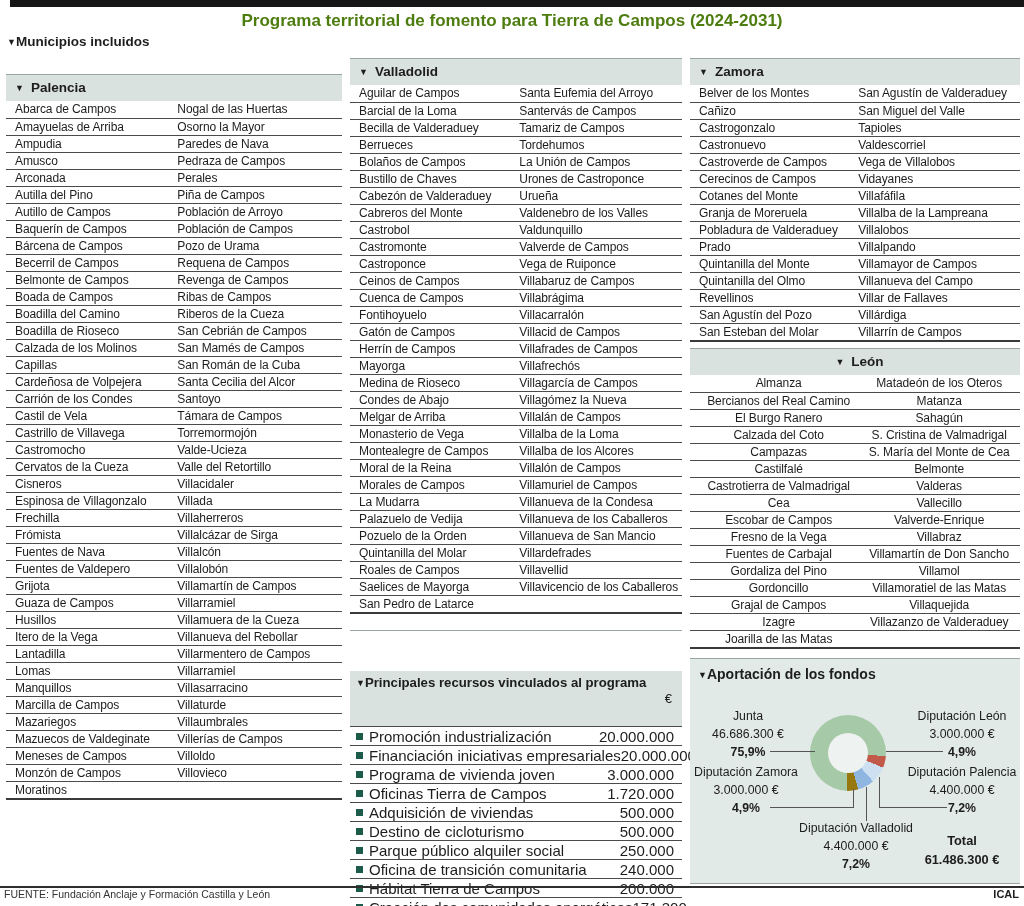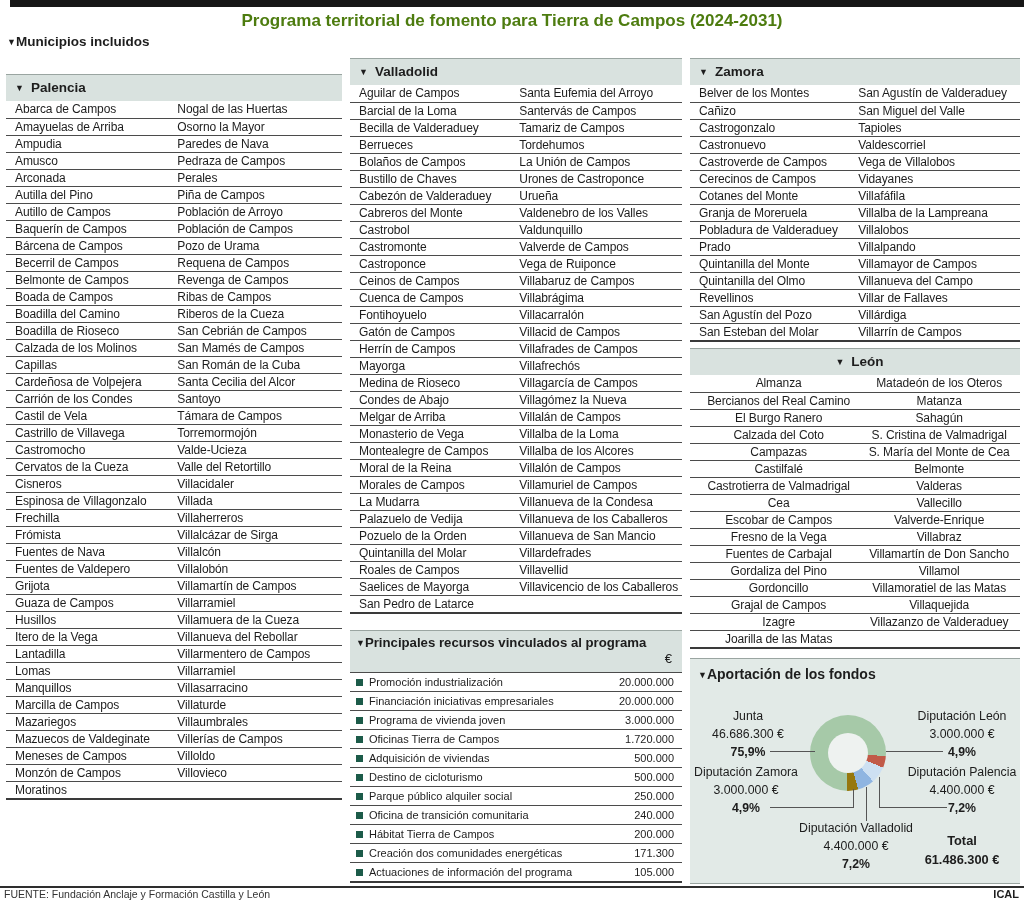--- a/index.html
+++ b/index.html
@@ -13,25 +13,25 @@
   .panel{position:absolute;background:#fff;border-top:1px solid #9aa5a1;border-bottom:2px solid #3a3a3a;}
   .panel-header{background:#d9e2df;font-weight:bold;font-size:13.5px;height:26px;line-height:26px;
                 padding-left:9px;white-space:nowrap;}
   .panel-header .tri{margin-right:7px;}
   .mrow{display:flex;height:17px;box-sizing:border-box;border-top:1px solid #4b4b4b;
         line-height:16px;font-size:12px;letter-spacing:-0.1px;white-space:nowrap;}
   .mrow:first-child{border-top:none;line-height:17px;}
   .mcell:first-child{width:51%;padding-left:9px;box-sizing:border-box;}
   .mcell:last-child{flex:1;}
   
-  .res-head{background:#d9e2df;padding:4px 8px 3px 6px;}
+  .res-head{background:#d9e2df;padding:4px 8px 17px 6px;margin-top:40px;}
   .res-title{font-weight:bold;font-size:13.2px;white-space:nowrap;}
   .res-cur{text-align:right;font-size:13px;padding:1px 2px 3px 0;}
   .res-row{display:flex;align-items:center;height:19px;box-sizing:border-box;
-           border-top:1px solid #4b4b4b;font-size:11px;padding:0 8px 0 6px;background:#fff;}
+           border-top:1px solid #4b4b4b;font-size:15px;padding:0 8px 0 6px;background:#fff;}
   .bullet{width:7px;height:7px;margin-right:6px;flex:0 0 auto;}
   .res-label{flex:1;white-space:nowrap;}
   .res-value{text-align:center;white-space:nowrap;}
   
   #fondos{background:#e2eae7;border-bottom:1px solid #9aa5a1;}
   .fondos-header{font-weight:bold;font-size:14px;padding:7px 0 0 8px;}
   .donut{position:absolute;left:120px;top:56px;width:76px;height:76px;border-radius:50%;}
   .donut::after{content:"";position:absolute;left:18px;top:18px;width:40px;height:40px;
                 border-radius:50%;background:#eef2f0;}
   .flabel{position:absolute;text-align:center;font-size:12.3px;line-height:18px;white-space:nowrap;}

